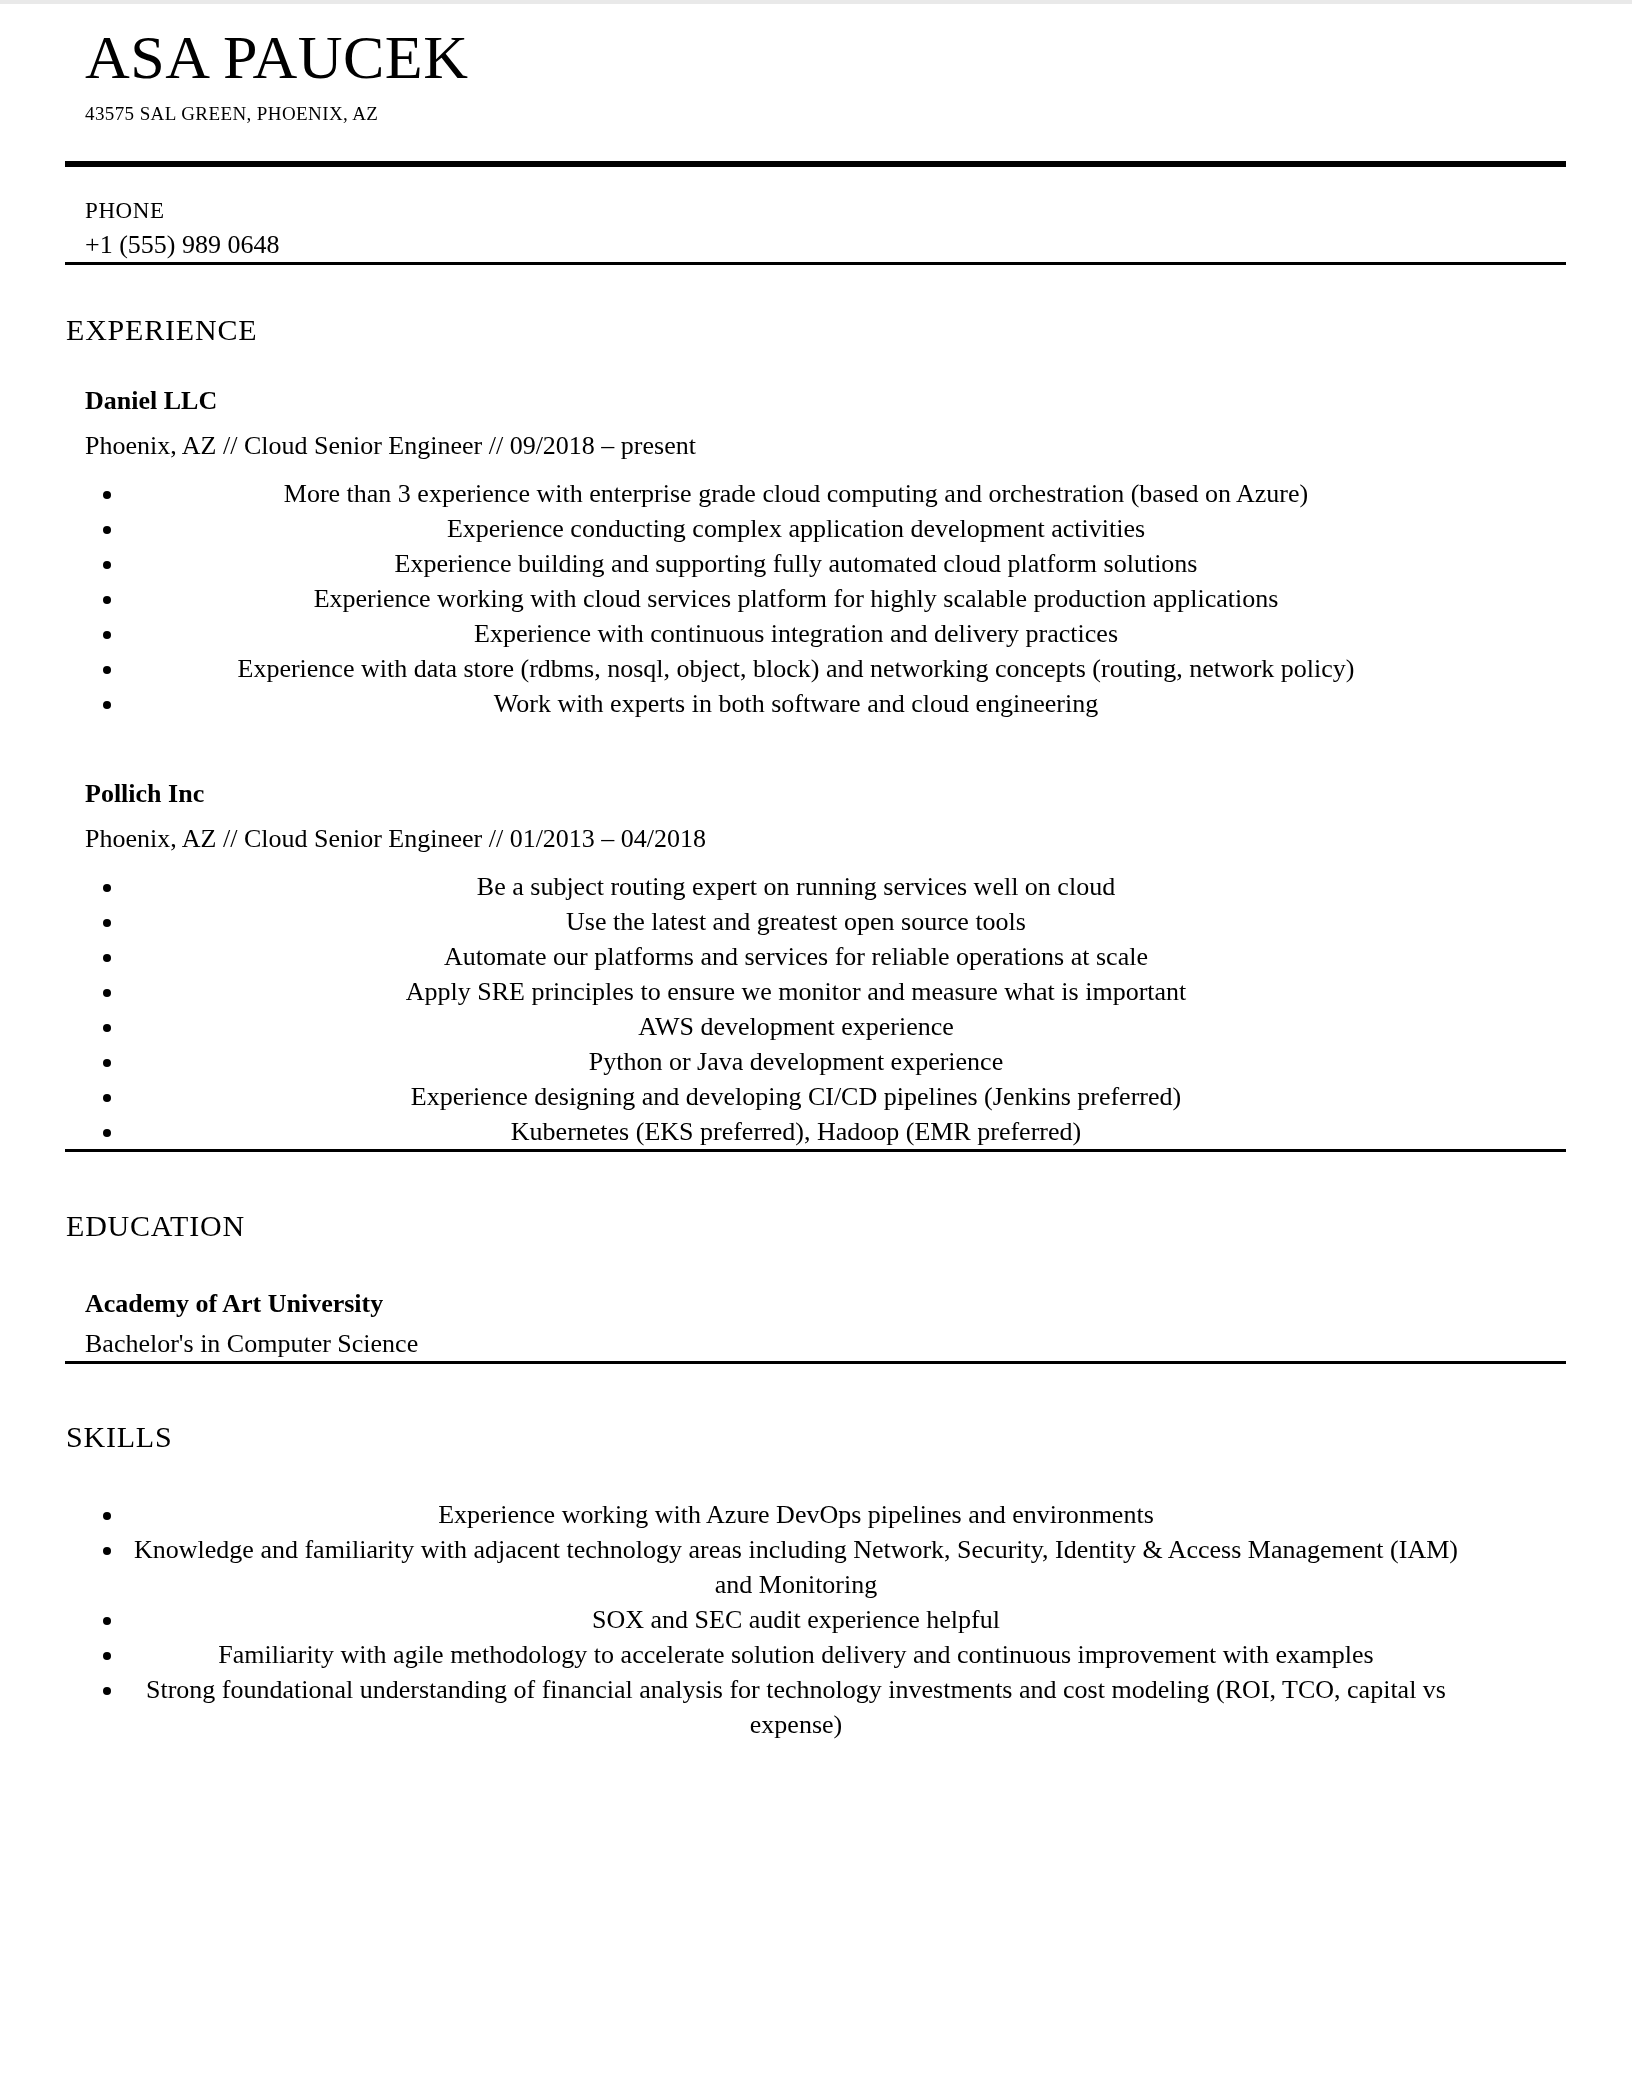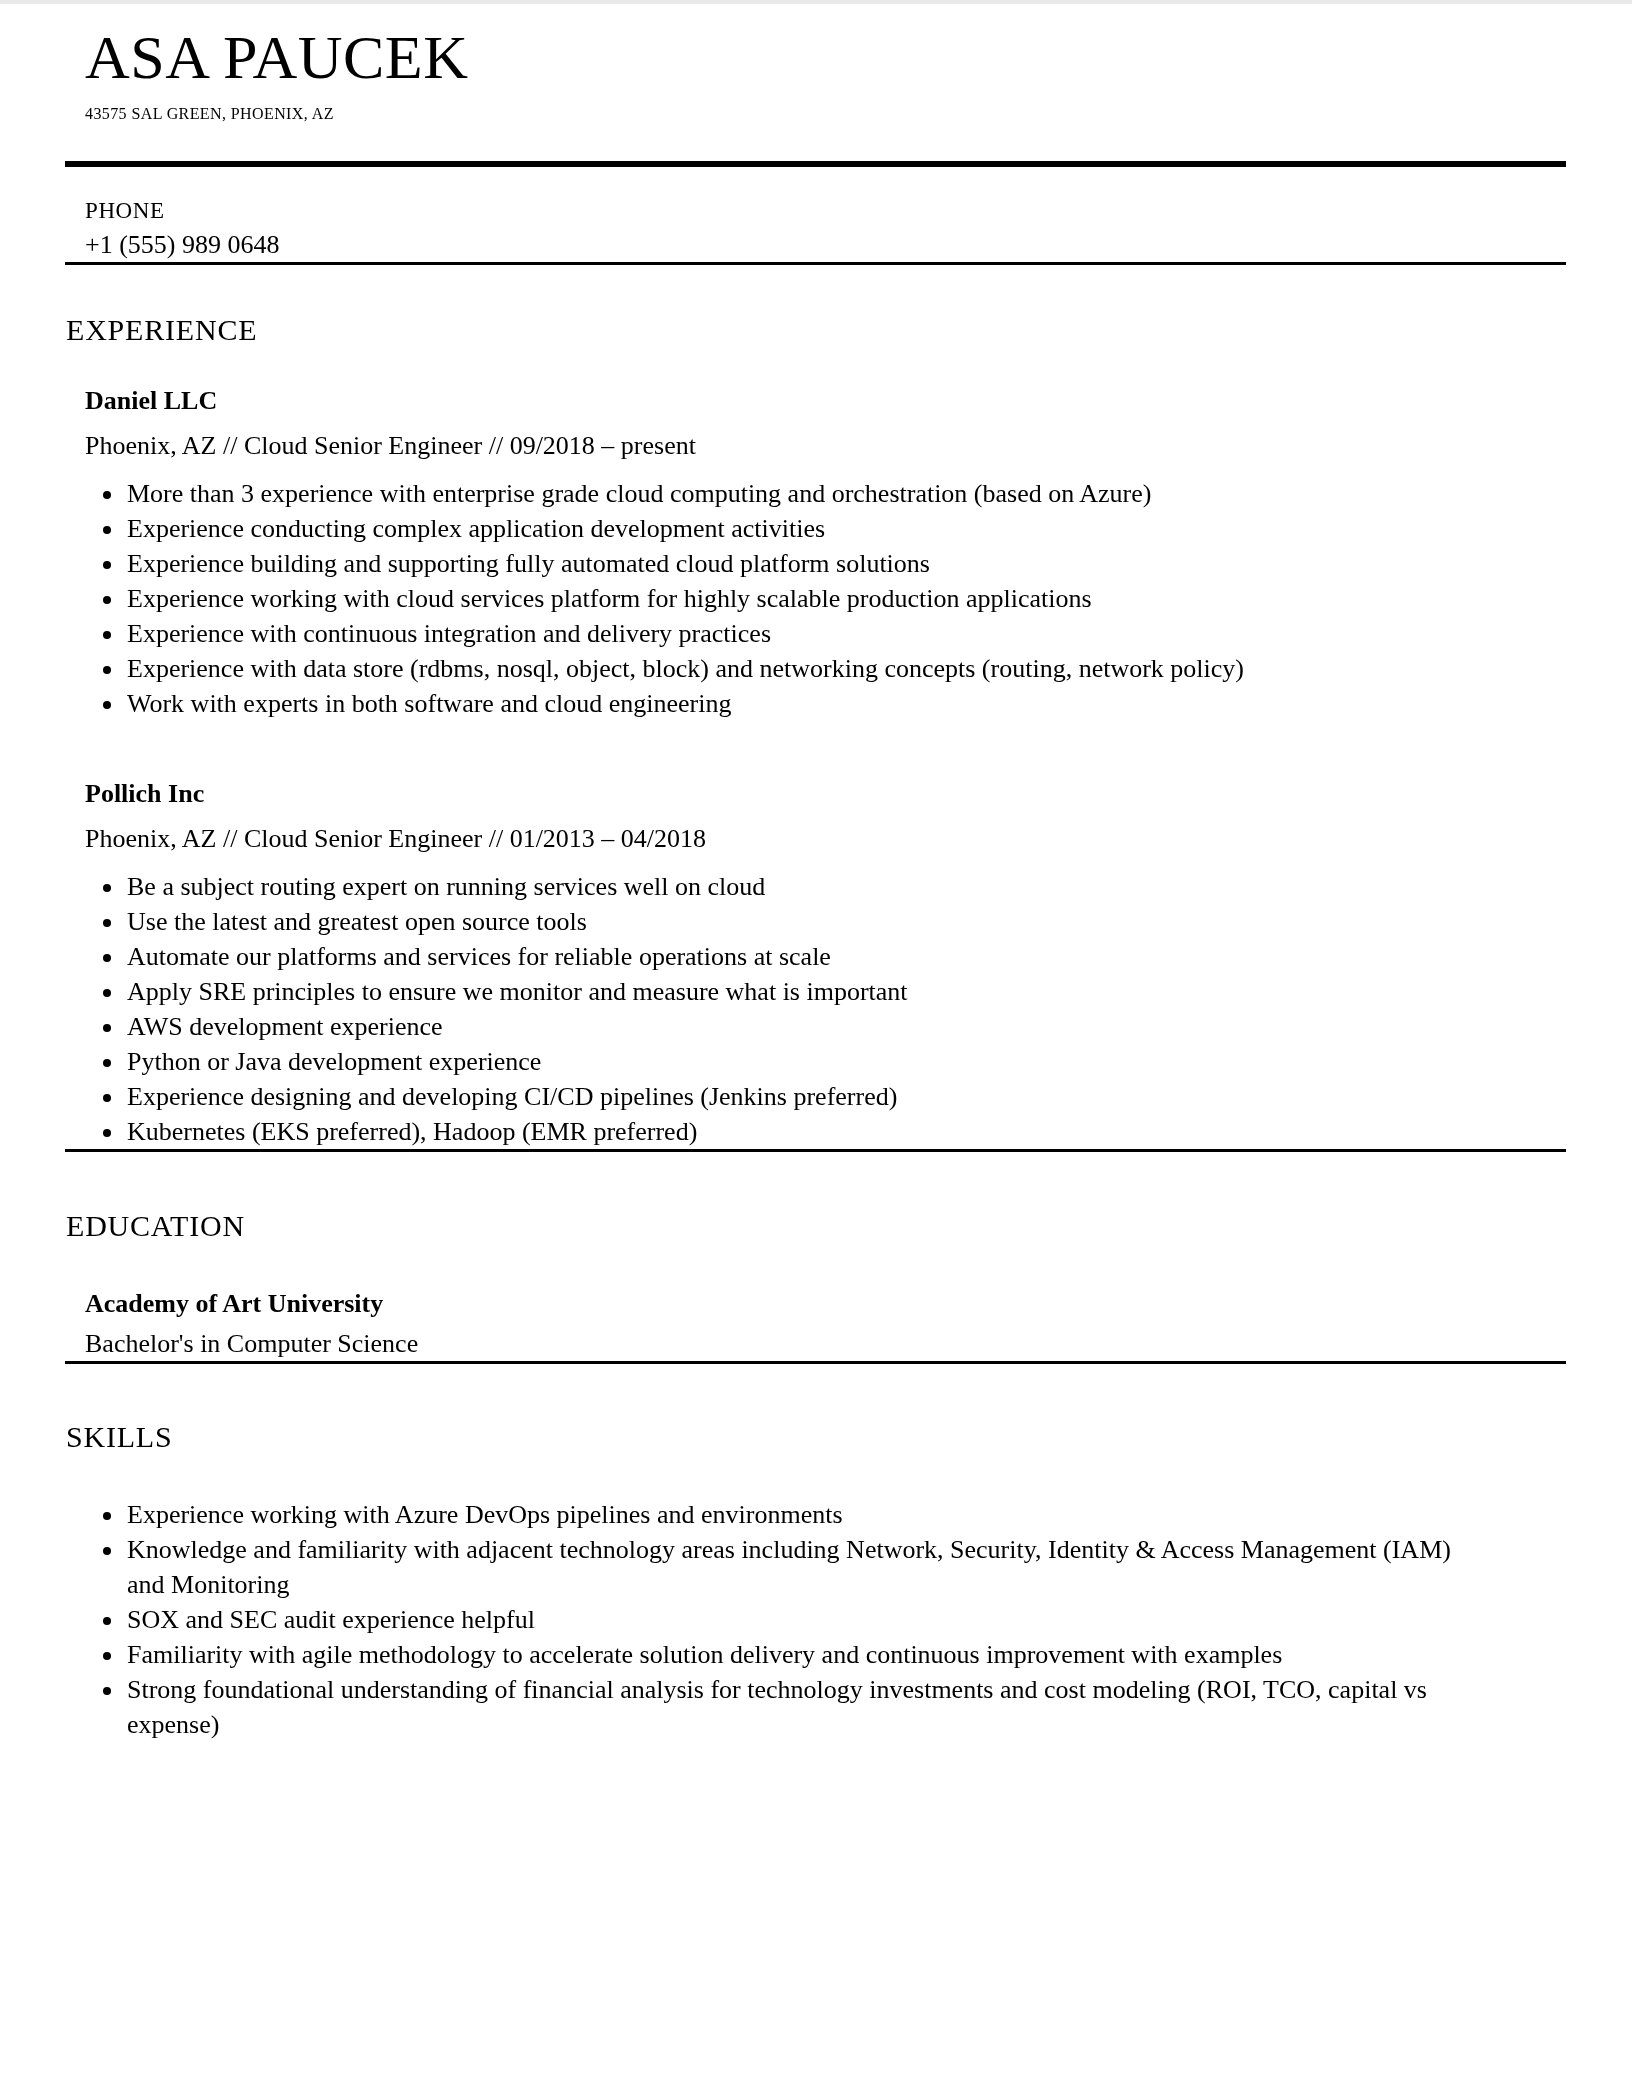--- a/index.html
+++ b/index.html
@@ -18,21 +18,21 @@
   
   h1.name {
     margin: 0 0 0 20px;
     font-size: 62px;
     line-height: 70px;
     font-weight: 400;
     letter-spacing: 0.5px;
   }
   .address {
     margin: 8px 0 0 20px;
-    font-size: 16px;
+    font-size: 19px;
     line-height: 28px;
     letter-spacing: 0.4px;
   }
   hr.rule {
     border: none;
     margin: 0;
     width: 100%;
   }
   hr.thick { border-top: 6px solid #000; margin-top: 33px; }
   hr.thin  { border-top: 3px solid #000; }
@@ -69,20 +69,21 @@
     margin: 9px 0 0 20px;
     font-size: 26px;
     line-height: 35px;
   }
   .degree { margin-top: 4px; }
   .school h3.entry-title { margin-top: 41px; }
   ul.bullets {
     margin: 13px 0 0 20px;
     padding: 0 0 0 40px;
     list-style: disc outside;
+    text-align: center;
   }
   ul.bullets li {
     font-size: 26px;
     line-height: 35px;
     max-width: 1340px;
     padding-left: 2px;
   }
   ul.skills-list { margin-top: 41px; }
   .rule-mid-1 { margin-top: 48px; }
   .rule-mid-2 { margin-top: 46px; }

